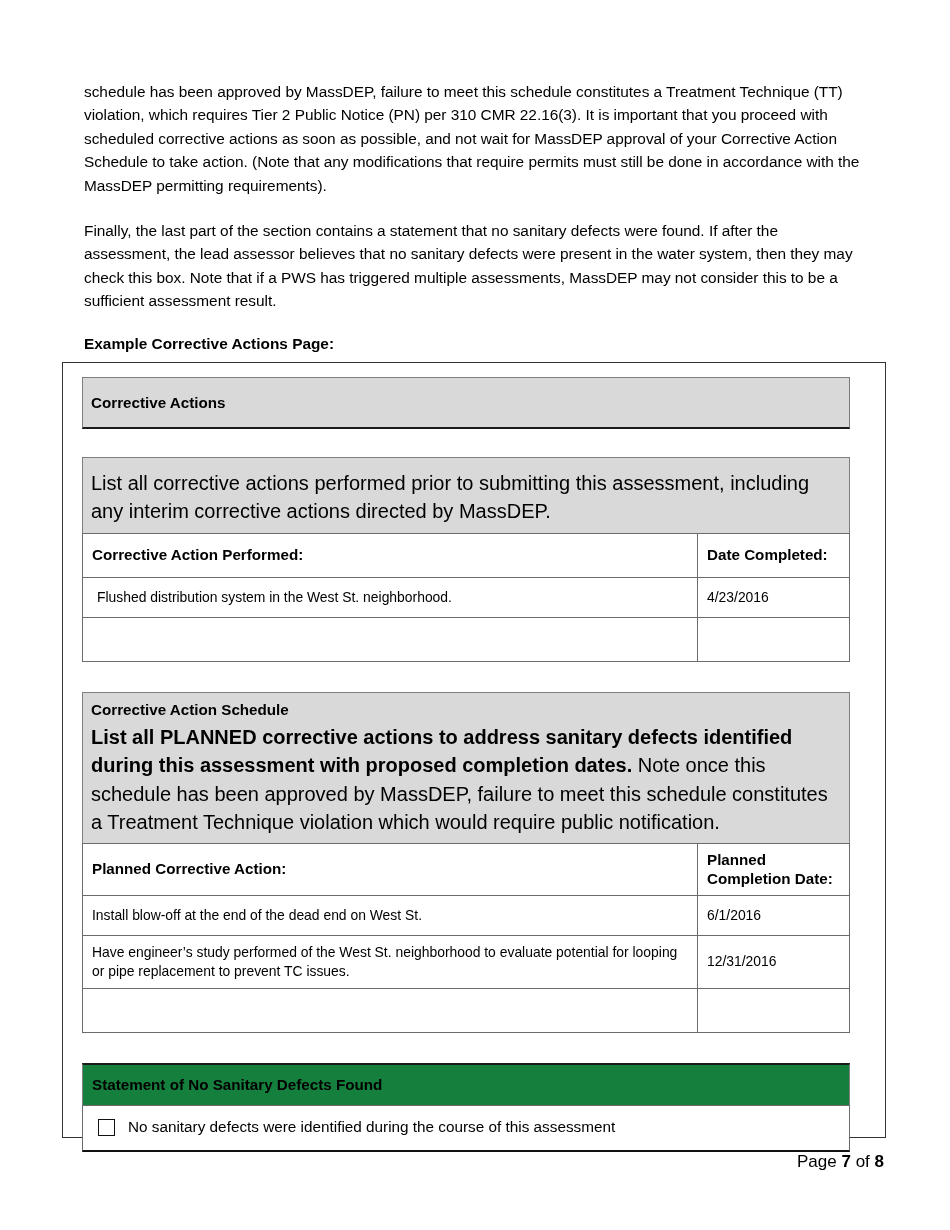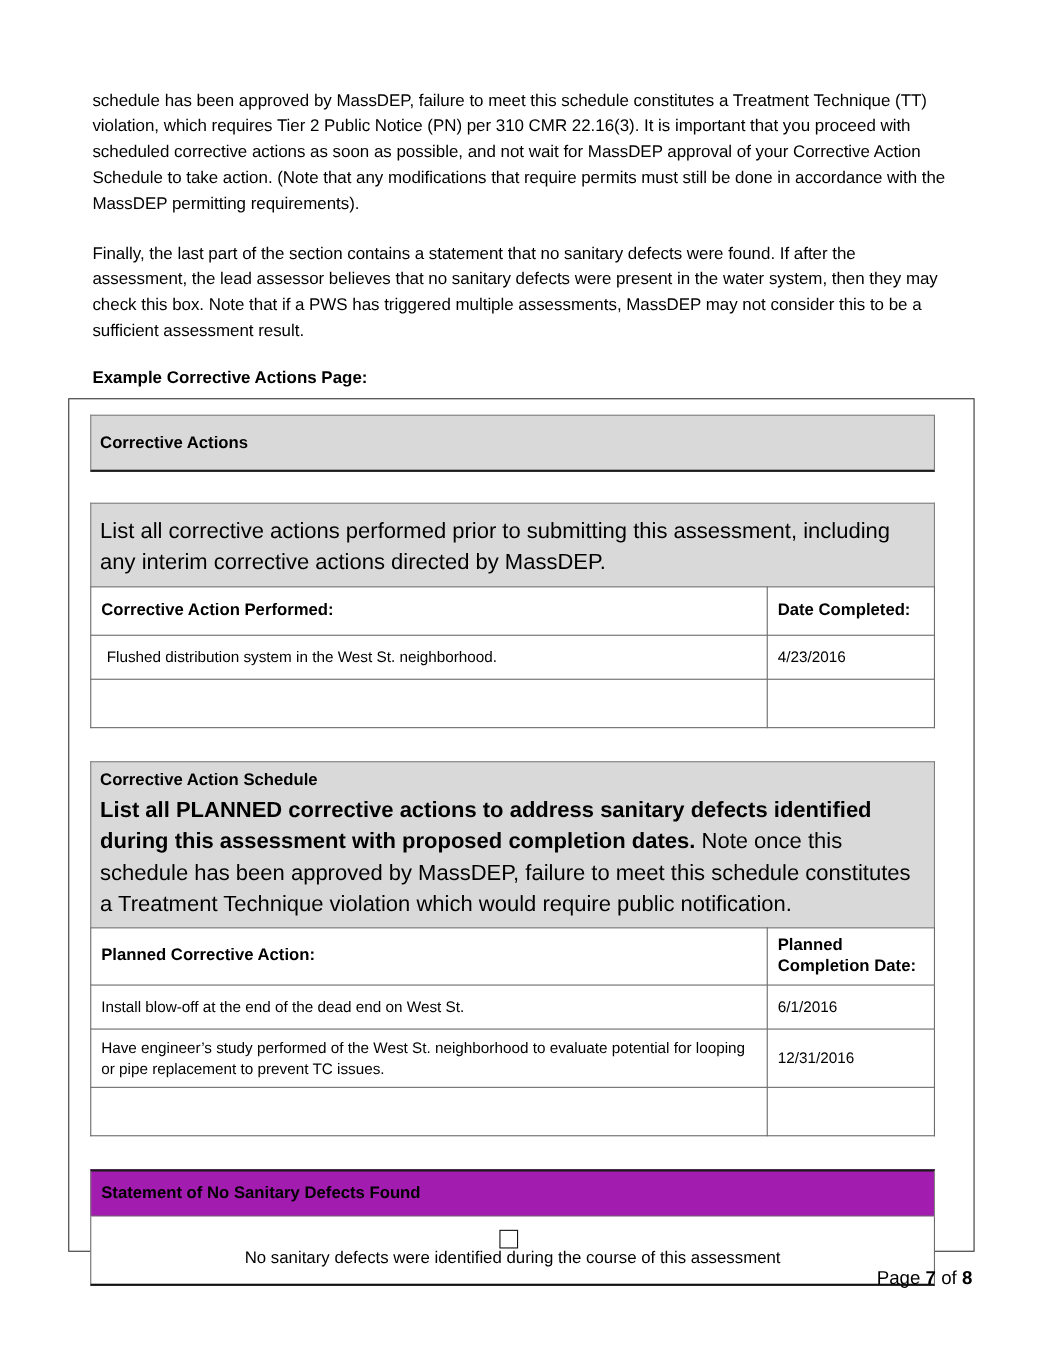--- a/index.html
+++ b/index.html
@@ -135,40 +135,39 @@
   .r-h1 { height: 44px; }
   .r-h2 { height: 48px; }
   .r-data { height: 40px; }
   .r-empty { height: 44px; }
   .r-tall { height: 50px; }
 
   .cell-indent { padding-left: 14px !important; margin-left: 16px; }
 
   
   .stmt-band {
-    background: #a21caf;
+    background: #15803d;
     border: 1px solid #808080;
     border-top: 2px solid #1a1a1a;
     border-bottom: 1px solid #6b6b6b;
     box-sizing: border-box;
     padding: 11px 9px 12px 9px;
     font-size: 15.2px;
     font-weight: bold;
   }
   .stmt-row {
     border: 1px solid #6b6b6b;
     border-top: none;
     border-bottom: 2.5px solid #111111;
     box-sizing: border-box;
     padding: 12px 9px 13px 9px;
     display: flex;
     align-items: center;
     background: #ffffff;
     min-height: 44px;
-    flex-direction: column;
   }
   .checkbox {
     width: 17px;
     height: 17px;
     border: 1.6px solid #111111;
     background: #ffffff;
     display: inline-block;
     margin-left: 6px;
     margin-right: 13px;
     flex: 0 0 auto;

